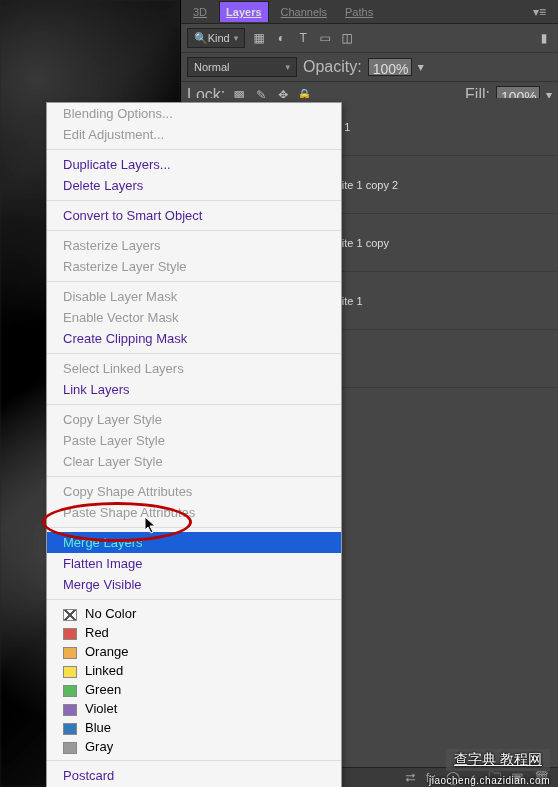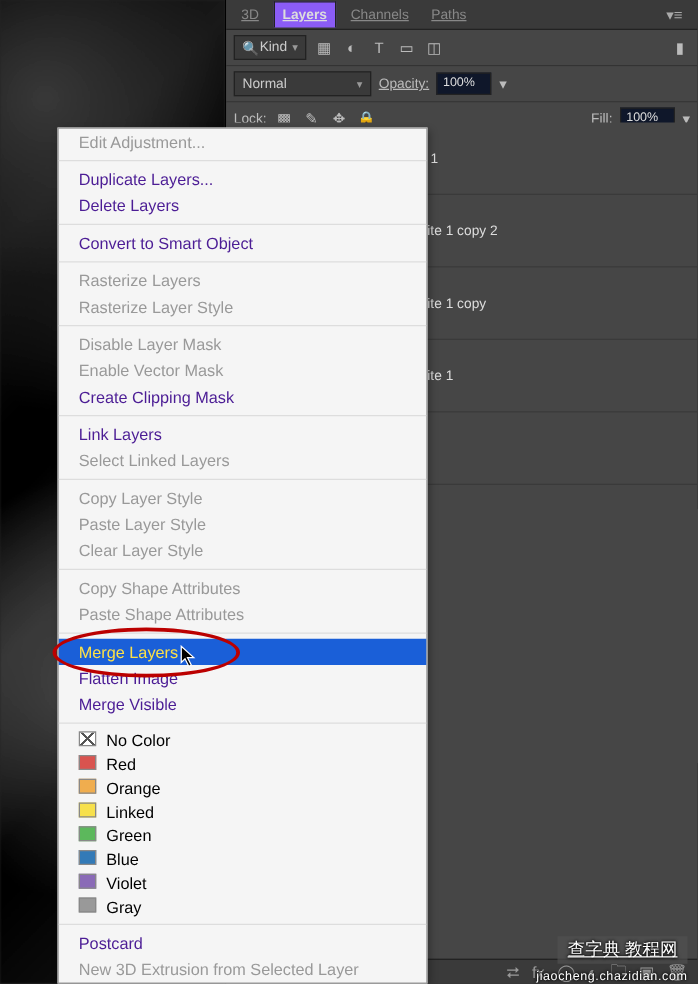--- a/index.html
+++ b/index.html
@@ -33,22 +33,22 @@
   .filter-row, .blend-row, .lock-row {
     display: flex; align-items: center; gap: 6px; padding: 4px 6px;
     border-bottom: 1px solid #333; background: #464646;
   }
   .dd { display: flex; align-items: center; justify-content: space-between;
     background: #3a3a3a; border: 1px solid #222; padding: 2px 6px; font-size: 11px;
     color: #ccc; min-width: 56px; height: 20px; }
   .dd .chev { font-size: 9px; color: #999; margin-left: 4px; }
   .toolbar-icon { width: 16px; height: 16px; display: inline-flex; align-items: center;
     justify-content: center; color: #bbb; font-size: 12px; }
-  .label { color: #bbb; font-size: 11px; text-decoration: underline; }
-  .field { background: #0f172a; border: 1px solid #222; color: #ddd; font-size: 10px;
+  .label { color: #bbb; font-size: 16px; }
+  .field { background: #737373; border: 1px solid #222; color: #ddd; font-size: 14px;
     padding: 2px 4px; width: 44px; height: 18px; }
   .layers {
     position: absolute; top: 98px; left: 0; right: 0; bottom: 20px;
     background: #464646; overflow: hidden;
   }
   .layer-row {
     display: flex; align-items: center; gap: 8px; padding: 6px 8px;
     border-bottom: 1px solid #3a3a3a; height: 58px; color: #ddd; font-size: 11px;
   }
   .adj-thumb { width: 40px; height: 40px; background: #2a2a2a; border: 1px solid #111;
@@ -66,23 +66,23 @@
   
   .ctx {
     position: absolute; left: 46px; top: 102px; width: 296px;
     background: #f5f5f5; border: 1px solid #999; color: #000; z-index: 10;
     box-shadow: 2px 2px 6px rgba(0,0,0,.3);
     font-size: 13px;
   }
   .ctx .item { padding: 3px 16px; white-space: nowrap; cursor: default; }
   .ctx .item.enabled { color: #4c1d95; cursor: pointer; }
   .ctx .item.disabled { color: #999; }
-  .ctx .item.hl { background: #1a5fd8; color: #fde047; }
+  .ctx .item.hl { background: #1a5fd8; color: #5eead4; }
   .ctx .sep { height: 0; border-top: 1px solid #ddd; margin: 4px 0; }
-  .ctx .swatch-row { display: flex; align-items: flex-start; gap: 8px; padding: 2px 16px; }
+  .ctx .swatch-row { display: flex; align-items: flex-end; gap: 8px; padding: 2px 16px; }
   .sw { width: 14px; height: 12px; border: 1px solid #888; }
   .sw.x::before, .sw.x::after {
     content:""; position: relative;
   }
   .sw.x {
     background:
       linear-gradient(45deg, transparent 45%, #555 45%, #555 55%, transparent 55%),
       linear-gradient(-45deg, transparent 45%, #555 45%, #555 55%, transparent 55%),
       #fff;
   }
@@ -189,36 +189,37 @@
     <span>fx</span>
     <span>◯</span>
     <span>◐</span>
     <span>🗀</span>
     <span>▣</span>
     <span>🗑</span>
   </div>
 </div>
 
 <div class="ctx">
+  <div class="item disabled">Blending Options...</div>
   <div class="item disabled">Edit Adjustment...</div>
   <div class="sep"></div>
   <div class="item enabled">Duplicate Layers...</div>
   <div class="item enabled">Delete Layers</div>
   <div class="sep"></div>
   <div class="item enabled">Convert to Smart Object</div>
   <div class="sep"></div>
   <div class="item disabled">Rasterize Layers</div>
   <div class="item disabled">Rasterize Layer Style</div>
   <div class="sep"></div>
   <div class="item disabled">Disable Layer Mask</div>
   <div class="item disabled">Enable Vector Mask</div>
   <div class="item enabled">Create Clipping Mask</div>
   <div class="sep"></div>
+  <div class="item disabled">Select Linked Layers</div>
   <div class="item enabled">Link Layers</div>
-  <div class="item disabled">Select Linked Layers</div>
   <div class="sep"></div>
   <div class="item disabled">Copy Layer Style</div>
   <div class="item disabled">Paste Layer Style</div>
   <div class="item disabled">Clear Layer Style</div>
   <div class="sep"></div>
   <div class="item disabled">Copy Shape Attributes</div>
   <div class="item disabled">Paste Shape Attributes</div>
   <div class="sep"></div>
   <div class="item enabled hl">Merge Layers</div>
   <div class="item enabled">Flatten Image</div>
@@ -239,26 +240,26 @@
   </div>
   <div class="swatch-row">
     <span class="sw" style="background:#f7e04b"></span>
     <span>Linked</span>
   </div>
   <div class="swatch-row">
     <span class="sw" style="background:#5cb85c"></span>
     <span>Green</span>
   </div>
   <div class="swatch-row">
+    <span class="sw" style="background:#8a6ab7"></span>
+    <span>Violet</span>
+  </div>
+  <div class="swatch-row">
     <span class="sw" style="background:#337ab7"></span>
     <span>Blue</span>
-  </div>
-  <div class="swatch-row">
-    <span class="sw" style="background:#8a6ab7"></span>
-    <span>Violet</span>
   </div>
   <div class="swatch-row">
     <span class="sw" style="background:#999999"></span>
     <span>Gray</span>
   </div>
   <div class="sep"></div>
   <div class="item enabled">Postcard</div>
   <div class="item disabled">New 3D Extrusion from Selected Layer</div>
 
 </div>

